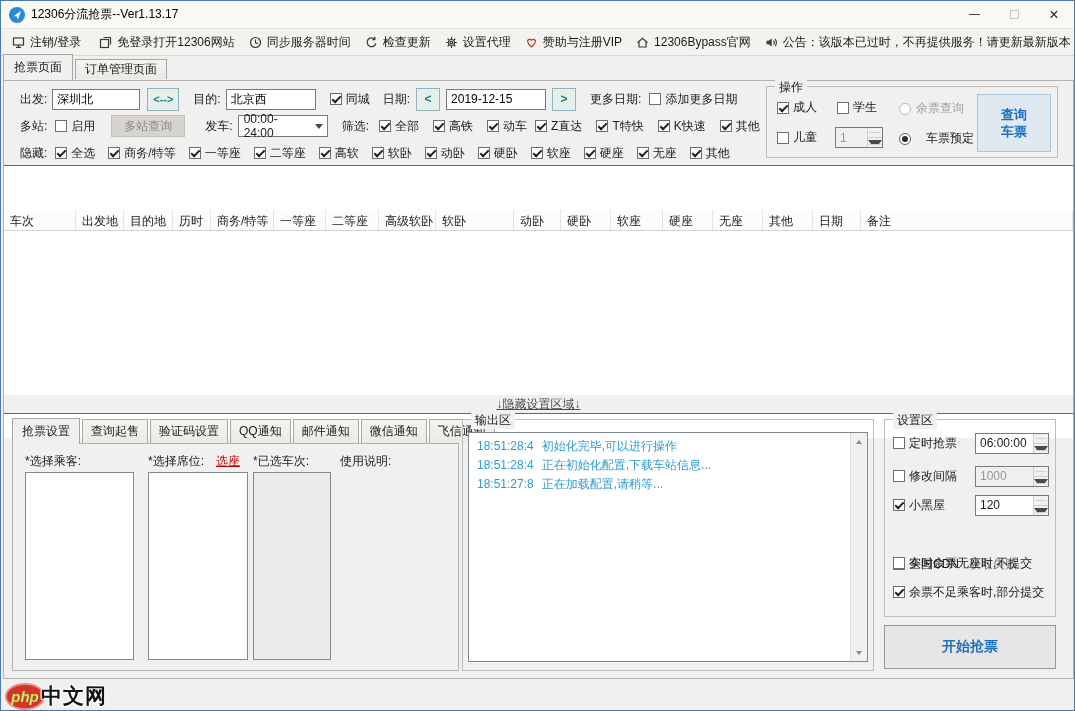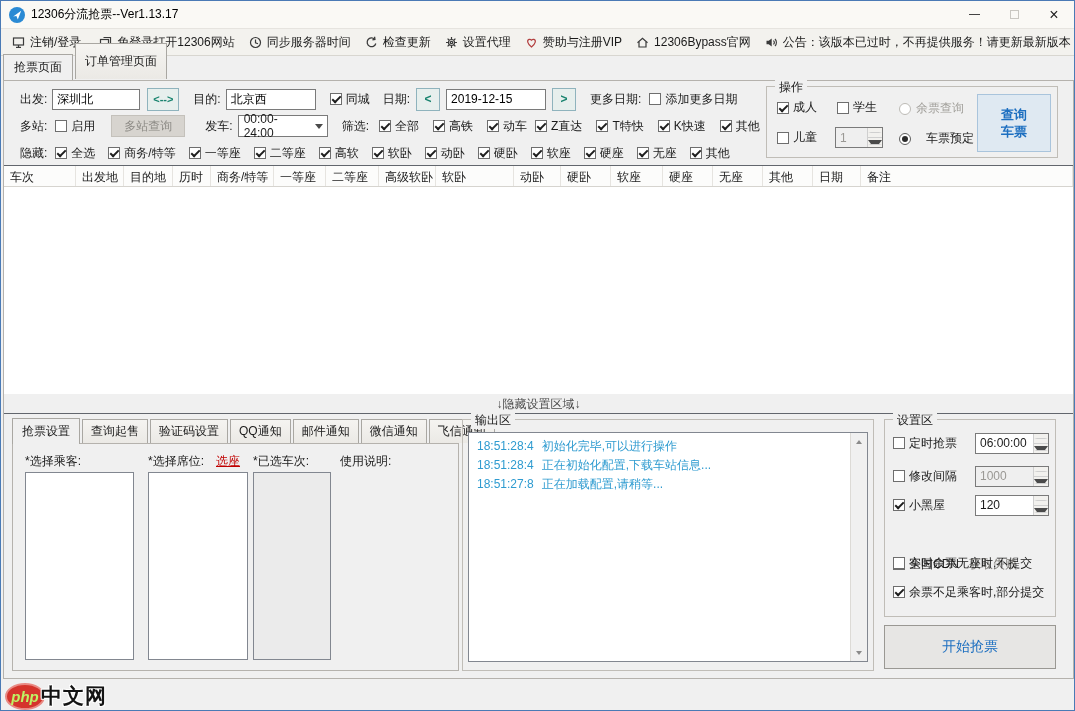--- a/index.html
+++ b/index.html
@@ -18,21 +18,21 @@
   .close-glyph { font-size:16px; line-height:16px; color:#222; }
 
   
   .toolbar { height:28px; background:#f3f2ee; border-top:1px solid #e6e4df; border-bottom:1px solid #d8d6d0; display:flex; align-items:center; padding:0 4px; white-space:nowrap; }
   .tool-item { display:flex; align-items:center; gap:5px; padding:0 7px; height:22px; }
   .tool-item svg { flex:0 0 auto; }
   .tool-sep { width:1px; height:18px; background:#cfcdc7; margin:0 2px; }
 
   
   .maintabs { height:23px; padding:2px 0 0 2px; display:flex; align-items:flex-end; background:#f0f0f0; }
-  .mtab { padding:9px 9px; border:1px solid #a9a7a2; border-bottom:none; background:linear-gradient(#f5f4f1,#ebe9e5); margin-right:2px; position:relative; }
+  .mtab { padding:1px 9px; border:1px solid #a9a7a2; border-bottom:none; background:linear-gradient(#f5f4f1,#ebe9e5); margin-right:2px; position:relative; }
   .mtab.active { background:#f0f0f0; padding:4px 10px; z-index:3; top:1px; }
 
   
   .tabpage { position:absolute; left:2px; top:79px; width:1071px; height:599px; border:1px solid #b5b2ad; background:#f0f0f0; }
 
   .qrow { position:absolute; left:16px; display:flex; align-items:center; height:24px; }
   .lbl { color:#1a1a1a; }
   .tb { height:21px; border:1px solid #7a7a7a; background:#fff; padding:0 4px; font:12px "Liberation Sans","DejaVu Sans",sans-serif; }
   .navbtn { height:23px; border:1px solid #8fb3bd; background:#e7efed; color:#18836e; display:inline-flex; align-items:center; justify-content:center; font-weight:bold; }
   .btn-disabled { height:22px; border:1px solid #c4c1bb; background:#d7d4cf; color:#8d8b86; display:inline-flex; align-items:center; justify-content:center; padding:0 10px; }
@@ -63,25 +63,25 @@
   .spin.disabled .sval { color:#9a9894; }
 
   .groupbox { position:absolute; border:1px solid #c0bdb7; }
   .groupbox .legend { position:absolute; top:-8px; left:8px; background:#f0f0f0; padding:0 4px; }
 
   
   .qc-btn { position:absolute; border:1px solid #a9c4dc; background:#dfe9f2; color:#1d6fc0; font-weight:bold; display:flex; flex-direction:column; align-items:center; justify-content:center; line-height:17px; font-size:13px; }
 
   
   .trainlist { position:absolute; left:0; top:84px; width:1069px; height:229px; border-top:1px solid #62666d; border-bottom:1px solid #62666d; background:#fff; }
-  .thead { display:flex; height:21px; background:#fcfcfb; border-bottom:1px solid #d6d4cf; }
+  .thead { display:flex; height:21px; background:#fcfcfb; border-bottom:1px solid #d6d4cf;margin-top:44px; }
   .th { padding:3px 4px 0 6px; border-right:1px solid #e6e4e0; overflow:hidden; white-space:nowrap; }
   .tbody { height:207px; background:#fff; }
 
-  .splitbar { position:absolute; left:0; top:314px; width:1069px; height:19px; background:#f0f0f0; border-bottom:1px solid #62666d; display:flex; align-items:center; justify-content:center; color:#4a4a4a; }
+  .splitbar { position:absolute; left:0; top:314px; width:1069px; height:19px; background:#f0f0f0; border-bottom:1px solid #62666d; display:flex; align-items:center; justify-content:center; color:#4a4a4a;text-decoration:underline; }
 
   
   .settabs { position:absolute; left:8px; top:340px; width:447px; height:250px; }
   .settabs .strip { display:flex; align-items:flex-end; height:22px; padding-left:0; }
   .stab { padding:3px 8px; border:1px solid #a9a7a2; border-bottom:none; background:linear-gradient(#f5f4f1,#ebe9e5); margin-right:2px; position:relative; white-space:nowrap; }
   .stab.active { background:#f0f0f0; z-index:3; top:1px; padding:4px 9px; }
   .setpanel { position:absolute; left:0; top:22px; right:0; bottom:0; border:1px solid #b5b2ad; background:#f0f0f0; }
   .plabel { position:absolute; top:9px; white-space:nowrap; }
   .seatlink { color:#c00000; text-decoration:underline; }
   .lbox { position:absolute; top:28px; height:188px; border:1px solid #828790; background:#fff; }
@@ -96,21 +96,21 @@
   .logline { white-space:nowrap; }
   .logline .t { margin-right:8px; }
   .vscroll { width:17px; background:#f0f0f0; border-left:1px solid #dcdad6; display:flex; flex-direction:column; justify-content:space-between; }
   .varrow { height:17px; display:flex; align-items:center; justify-content:center; }
 
   
   .setgroup { position:absolute; left:880px; top:338px; width:172px; height:198px; border:1px solid #c0bdb7; }
   .setgroup .legend { position:absolute; top:-8px; left:8px; background:#f0f0f0; padding:0 4px; }
   .srow { position:absolute; left:8px; right:6px; height:22px; display:flex; align-items:center; justify-content:space-between; }
   .graytext { color:#7d7b76; }
-  .startbtn { position:absolute; left:880px; top:544px; width:172px; height:44px; border:1px solid #9a9893; background:#e7e6e4; color:#1d6fc0; font-size:14px; display:flex; align-items:center; justify-content:center; }
+  .startbtn { position:absolute; left:880px; top:544px; width:172px; height:44px; border:1px solid #9a9893; background:#e7e6e4; color:#1d6fc0; font-size:14px; display:flex; align-items:center; justify-content:center;font-weight:bold; }
 
   
   .statusbar { position:absolute; left:0; right:0; bottom:0; height:30px; background:#f4f3ef; border-top:1px solid #d2d0cb; display:flex; align-items:center; }
   .sb-user { margin-left:58px; }
   .sb-sep { width:1px; height:18px; background:#cfcdc7; margin:0 8px; }
   .pencil { color:#555; margin-right:3px; }
   .progressbar { width:97px; height:15px; border:1px solid #b9b7b2; background:#f2f1ee; margin-left:6px; }
   .sb-notice { margin-left:24px; }
   .sb-right { margin-left:auto; display:flex; align-items:center; gap:6px; padding-right:4px; }
   .grip { color:#c8c6c1; font-size:11px; }

